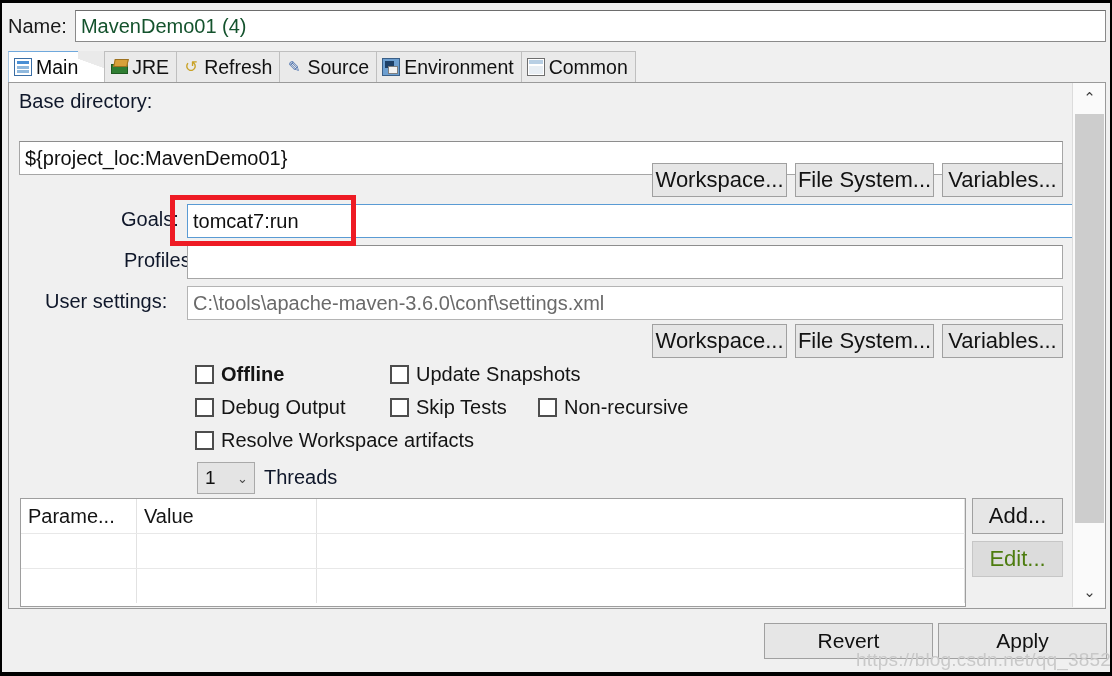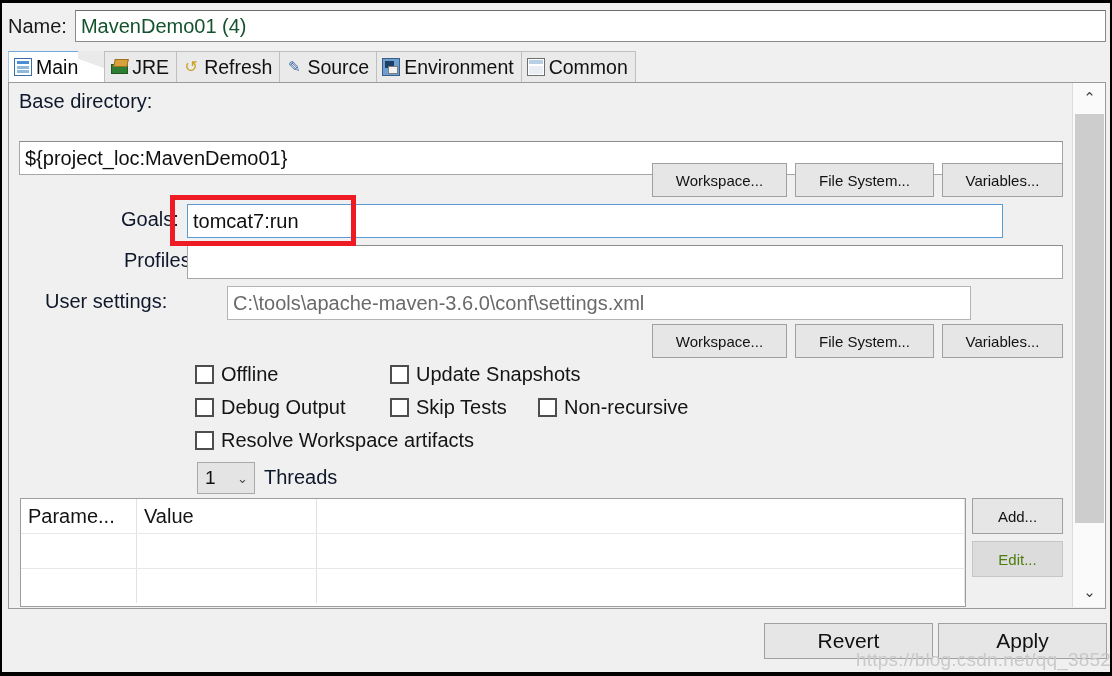--- a/index.html
+++ b/index.html
@@ -184,21 +184,21 @@
     overflow: hidden;
     white-space: nowrap;
   }
   .textfield.focused { border: 1px solid #5a9bd4; }
   .textfield.disabled { background: #ffffff; color: #6a6a6a; border-color: #b4b4b4; }
 
   .btn {
     position: absolute;
     background: #e6e6e6;
     border: 1px solid #a0a0a0;
-    font-size: 15px;
+    font-size: 22px;
     color: #121212;
     display: flex;
     align-items: center;
     justify-content: center;
     white-space: nowrap;
     padding: 0 19px;
   }
   .btn.disabled { color: #4d7c0f; background: #dcdcdc; border-color: #c6c6c6; }
 
   
@@ -355,34 +355,34 @@
 
       <span class="lbl base-label">Base directory:</span>
 
       <div class="textfield" style="left:10px; top:34px; width:1044px; height:34px;margin-top:24px;">${project_loc:MavenDemo01}</div>
 
       <div class="btn" style="left:643px; top:80px; width:135px; height:34px;">Workspace...</div>
       <div class="btn" style="left:786px; top:80px; width:139px; height:34px;">File System...</div>
       <div class="btn" style="left:933px; top:80px; width:121px; height:34px;">Variables...</div>
 
       <span class="lbl" style="position:absolute; left:112px; top:125px;">Goals:</span>
-      <div class="textfield focused" style="left:178px; top:121px; width:816px; height:34px;">tomcat7:run</div>
+      <div class="textfield focused" style="left:178px; top:121px; width:888px; height:34px;">tomcat7:run</div>
 
       <span class="lbl" style="position:absolute; left:115px; top:166px;">Profiles:</span>
       <div class="textfield" style="left:178px; top:162px; width:876px; height:34px;"></div>
 
       <span class="lbl" style="position:absolute; left:36px; top:207px;">User settings:</span>
-      <div class="textfield disabled" style="left:178px; top:203px; width:744px; height:34px;margin-left:40px;">C:\tools\apache-maven-3.6.0\conf\settings.xml</div>
+      <div class="textfield disabled" style="left:178px; top:203px; width:876px; height:34px;">C:\tools\apache-maven-3.6.0\conf\settings.xml</div>
 
       <div class="btn" style="left:643px; top:241px; width:135px; height:34px;">Workspace...</div>
       <div class="btn" style="left:786px; top:241px; width:139px; height:34px;">File System...</div>
       <div class="btn" style="left:933px; top:241px; width:121px; height:34px;">Variables...</div>
 
       <div class="cbrow" style="left:186px; top:280px;">
-        <div class="cbitem" style="width:195px;">
+        <div class="cbitem" style="width:195px;font-weight:bold;">
           <span class="cbox"></span>
           <span class="cblabel">Offline</span>
         </div>
         <div class="cbitem">
           <span class="cbox"></span>
           <span class="cblabel">Update Snapshots</span>
         </div>
       </div>
 
       <div class="cbrow" style="left:186px; top:313px;">

